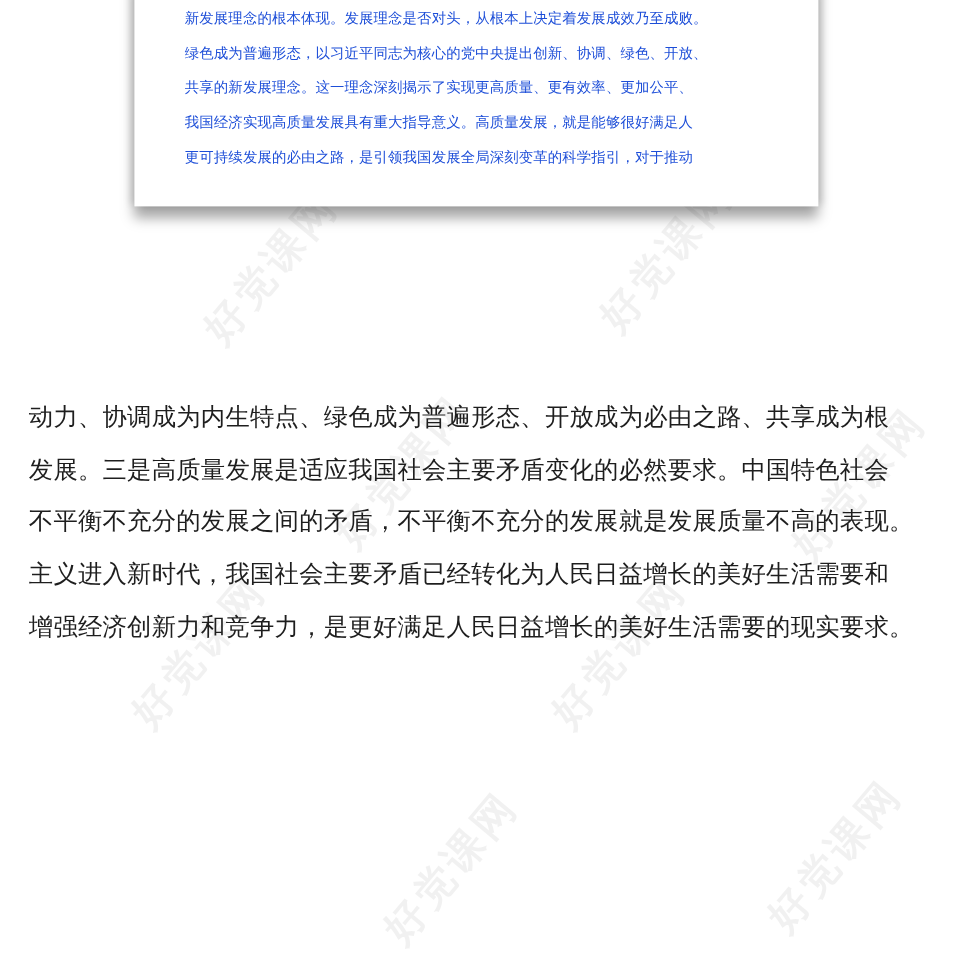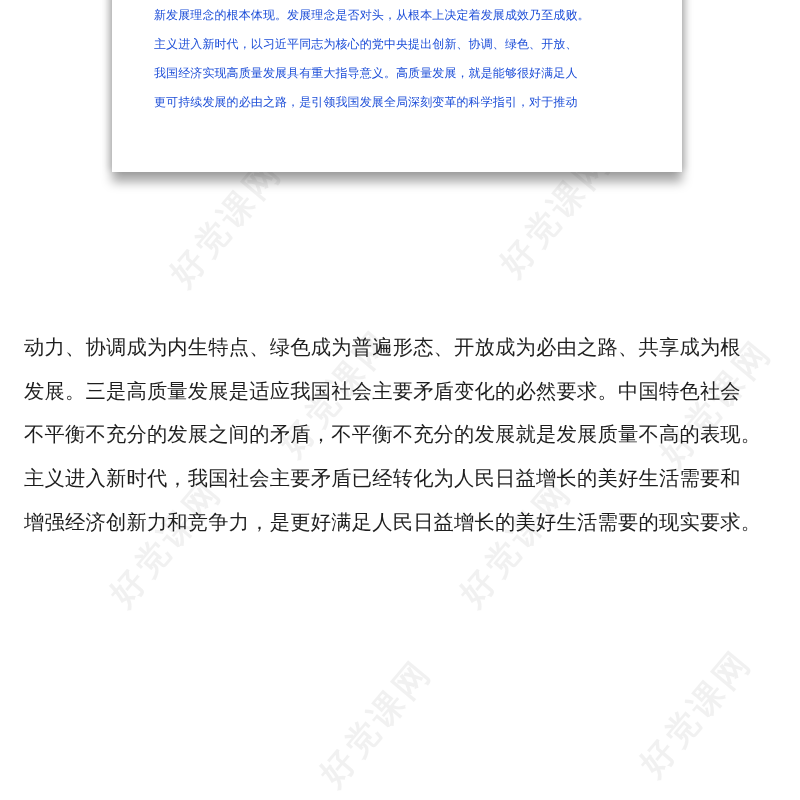--- a/index.html
+++ b/index.html
@@ -35,21 +35,22 @@
 <div class="wm" style="left:260px; top:370px;">好党课网</div>
 <div class="wm" style="left:90px; top:520px;">好党课网</div>
 <div class="wm" style="left:440px; top:520px;">好党课网</div>
 <div class="wm" style="left:640px; top:380px;">好党课网</div>
 <div class="wm" style="left:300px; top:700px;">好党课网</div>
 <div class="wm" style="left:620px; top:690px;">好党课网</div>
 
 <div class="card">
   <div class="card-lines">
     <div class="card-line">新发展理念的根本体现。发展理念是否对头，从根本上决定着发展成效乃至成败。</div>
-    <div class="card-line">主义进入新时代，以习近平同志为核心的党中央提出创新、协调、绿色、开放、</div>
+    <div class="card-line">绿色成为普遍形态，以习近平同志为核心的党中央提出创新、协调、绿色、开放、</div>
+    <div class="card-line">共享的新发展理念。这一理念深刻揭示了实现更高质量、更有效率、更加公平、</div>
     <div class="card-line">我国经济实现高质量发展具有重大指导意义。高质量发展，就是能够很好满足人</div>
     <div class="card-line">更可持续发展的必由之路，是引领我国发展全局深刻变革的科学指引，对于推动</div>
   </div>
 </div>
 
 <div class="body-text">
   <div class="body-line">动力、协调成为内生特点、绿色成为普遍形态、开放成为必由之路、共享成为根</div>
   <div class="body-line">发展。三是高质量发展是适应我国社会主要矛盾变化的必然要求。中国特色社会</div>
   <div class="body-line">不平衡不充分的发展之间的矛盾，不平衡不充分的发展就是发展质量不高的表现。</div>
   <div class="body-line">主义进入新时代，我国社会主要矛盾已经转化为人民日益增长的美好生活需要和</div>

